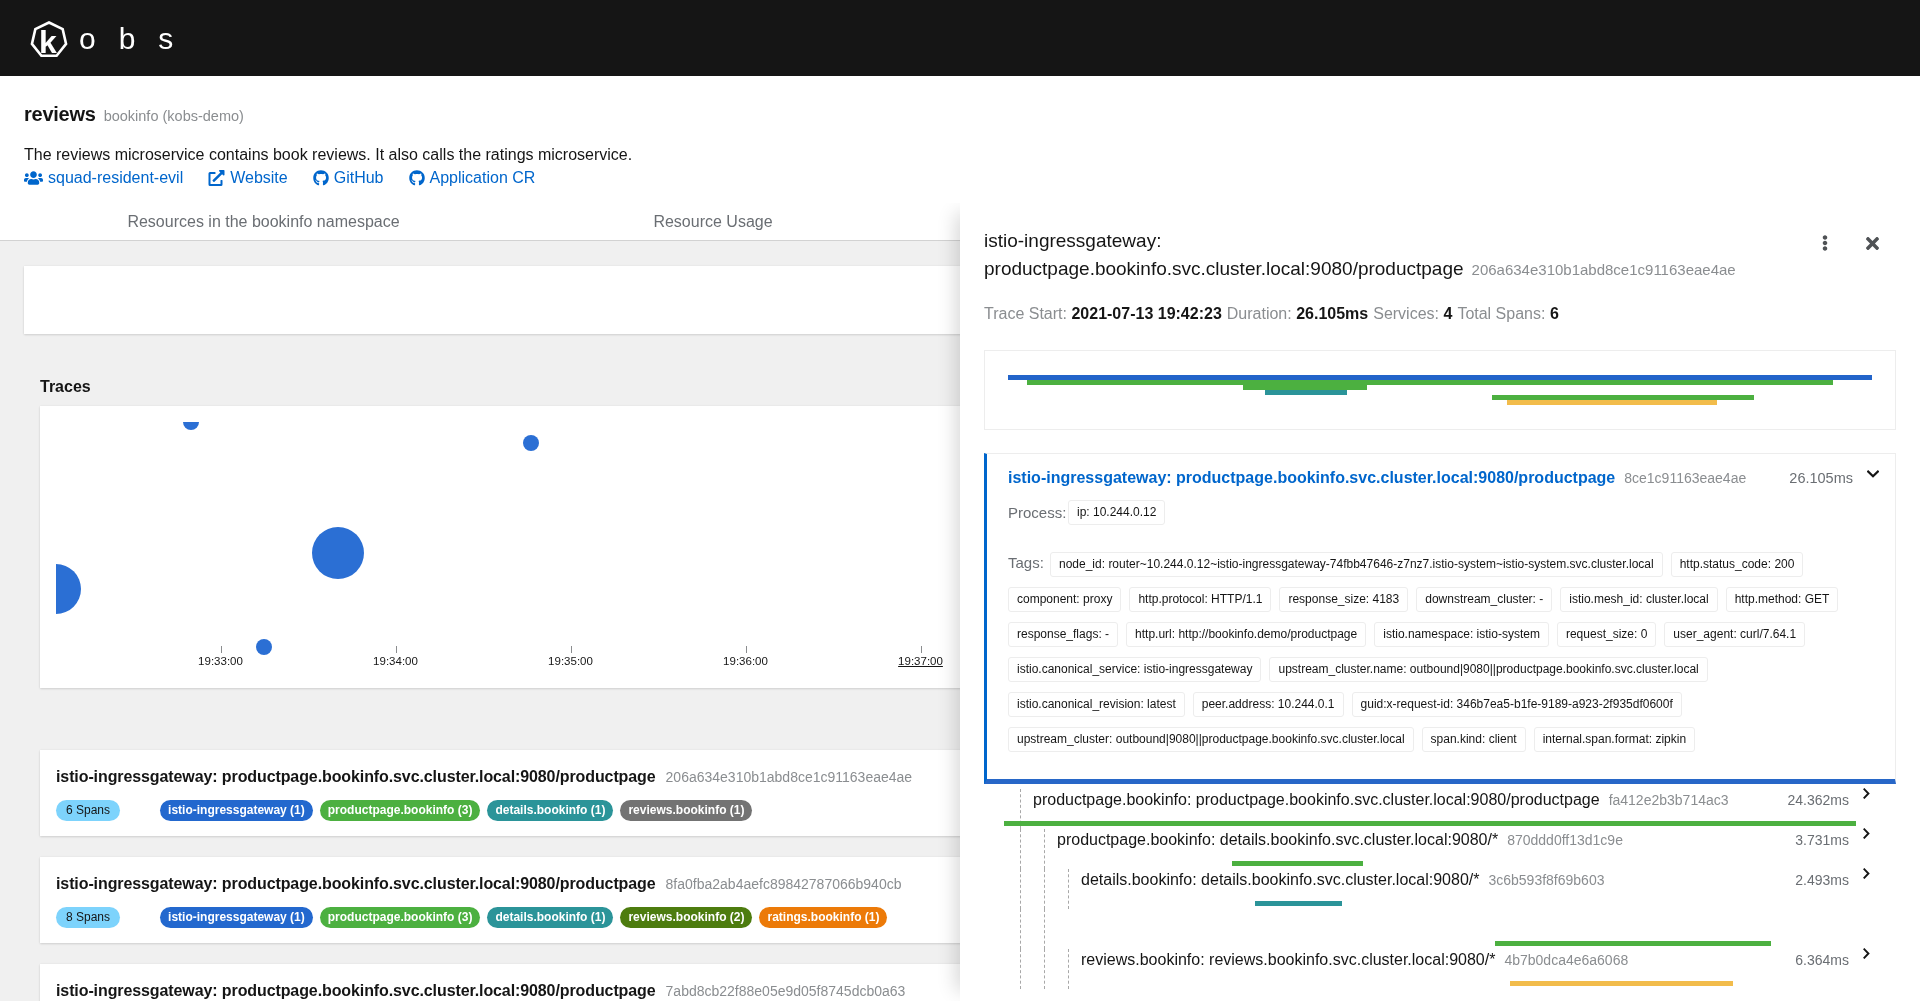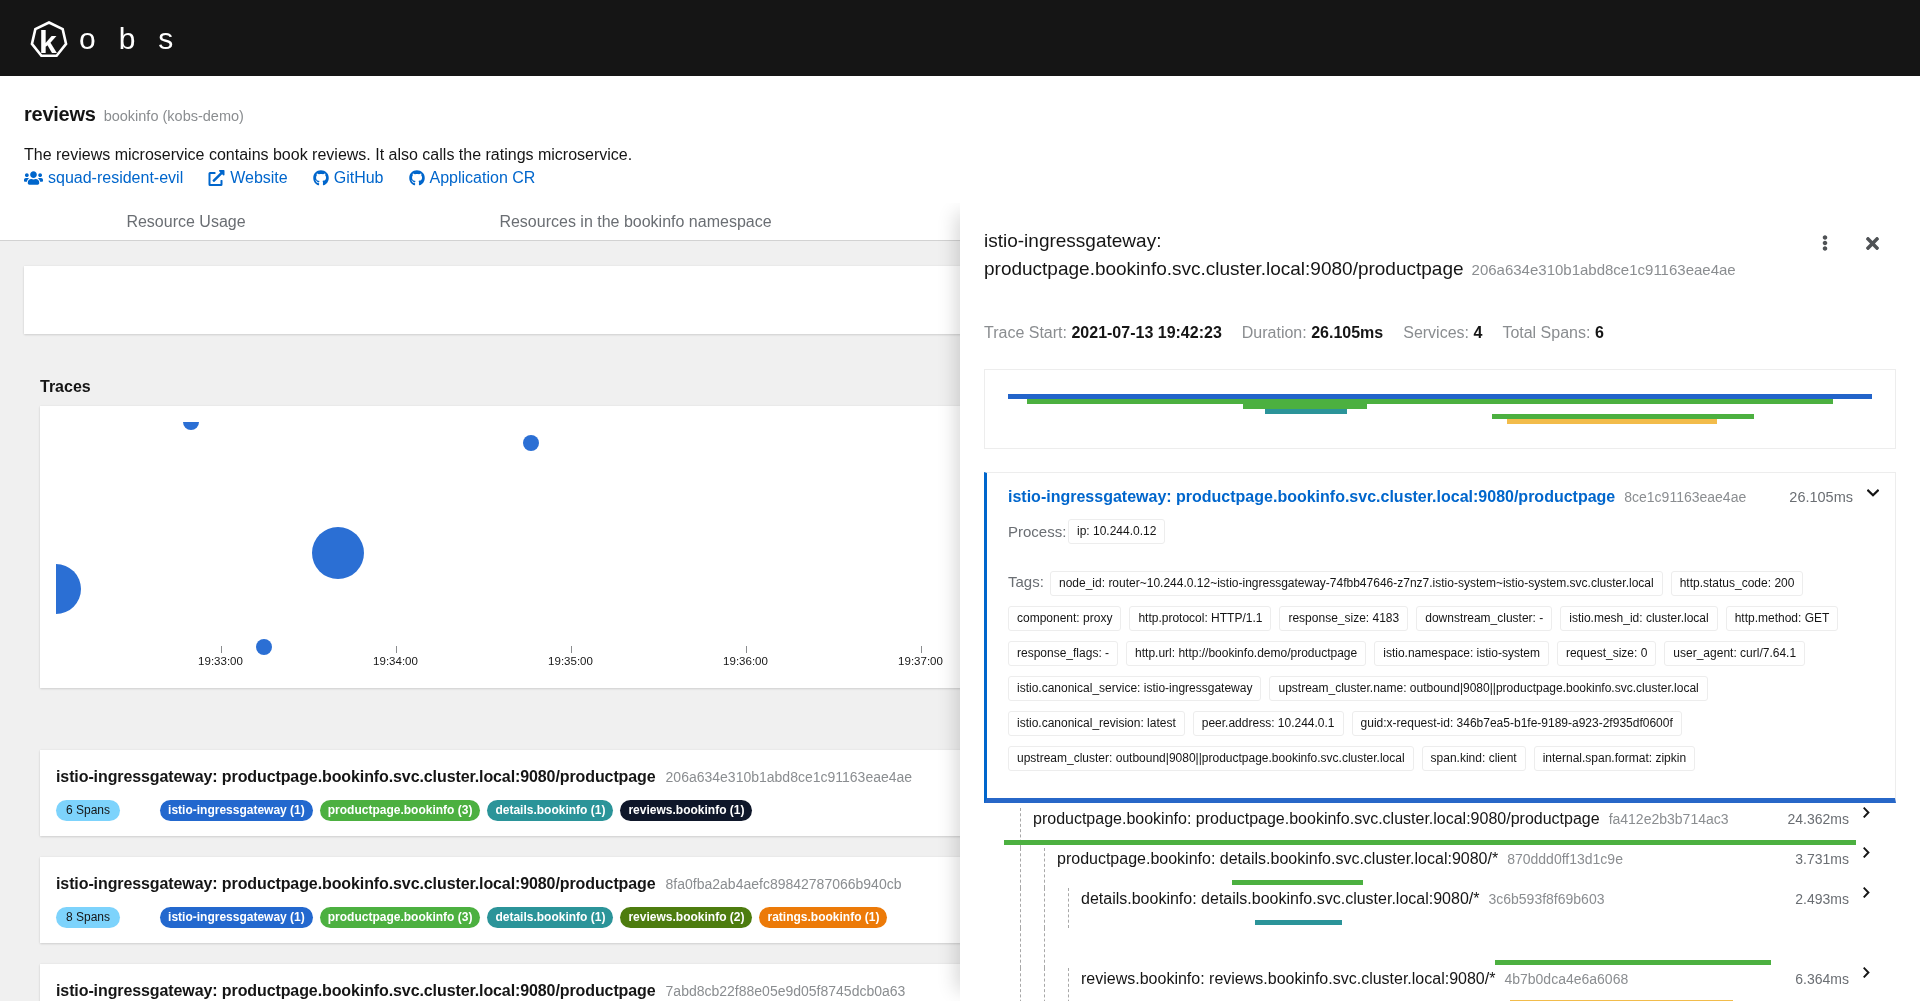--- a/index.html
+++ b/index.html
@@ -55,21 +55,21 @@
   .badge.gray{background:#7dd3fc;color:#151515;font-weight:400;padding:2px 10px 3px}
 
   
   .drawer{position:absolute;right:0;top:203px;width:960px;height:798px;background:#fff;
     box-shadow:-14px 0 18px -10px rgba(3,3,3,.16);clip-path:inset(0px -40px -40px -40px);padding:24px 24px 0;overflow:hidden}
   .drawerhdr{position:relative}
   .dtitle{font-size:19px;font-weight:400;line-height:1.47;max-width:820px}
   .dtitle .tid{font-size:15px;color:#8a8d90;margin-left:8px}
   .dactions{position:absolute;right:14px;top:-2px;display:flex;align-items:center;gap:27px}
   .iconbtn{width:20px;height:36px;display:flex;align-items:center;justify-content:center;cursor:pointer;border-radius:3px}
-  .dmeta{display:flex;align-items:center;gap:20px;margin-top:41px;font-size:16px;color:#8a8d90}
+  .dmeta{display:flex;align-items:center;gap:5px;margin-top:22px;font-size:16px;color:#8a8d90}
   .dmeta b{color:#151515}
   .minimap{margin-top:27px;height:80px;border:1px solid #ededed;position:relative}
   .minimapinner{position:absolute;left:23px;right:23px;top:0;bottom:0}
   .mbar{position:absolute;height:5px}
 
   .spanlist{margin-top:23px}
   .spansel{border:1px solid #ededed;border-left:3px solid #06c;border-bottom:5px solid #2767c8;padding:15px 16px 27px 21px;position:relative}
   .spanselhdr{display:flex;align-items:baseline}
   .spanseltitle{font-size:16px;font-weight:700;color:#06c;cursor:pointer}
   .spanselid{font-size:14px;color:#8a8d90;margin-left:9px}
@@ -133,22 +133,22 @@
     <a class="applink">
       <svg width="16" height="16" viewBox="0 0 496 512">
           <path fill="#06c" d="M165.9 397.4c0 2-2.3 3.6-5.2 3.6-3.3.3-5.6-1.3-5.6-3.6 0-2 2.3-3.6 5.2-3.6 3-.3 5.6 1.3 5.6 3.6zm-31.1-4.5c-.7 2 1.3 4.3 4.3 4.9 2.6 1 5.6 0 6.2-2s-1.3-4.3-4.3-5.2c-2.6-.7-5.5.3-6.2 2.3zm44.2-1.7c-2.9.7-4.9 2.6-4.6 4.9.3 2 2.9 3.3 5.9 2.6 2.9-.7 4.9-2.6 4.6-4.6-.3-1.9-3-3.2-5.9-2.9zM244.8 8C106.1 8 0 113.3 0 252c0 110.9 69.8 205.8 169.5 239.2 12.8 2.3 17.3-5.6 17.3-12.1 0-6.2-.3-40.4-.3-61.4 0 0-70 15-84.7-29.8 0 0-11.4-29.1-27.8-36.6 0 0-22.9-15.7 1.6-15.4 0 0 24.9 2 38.6 25.8 21.9 38.6 58.6 27.5 72.9 20.9 2.3-16 8.8-27.1 16-33.7-55.9-6.2-112.3-14.3-112.3-110.5 0-27.5 7.6-41.3 23.6-58.9-2.6-6.5-11.1-33.3 2.6-67.9 20.9-6.5 69 27 69 27 20-5.6 41.5-8.5 62.8-8.5s42.8 2.9 62.8 8.5c0 0 48.1-33.6 69-27 13.7 34.7 5.2 61.4 2.6 67.9 16 17.7 25.8 31.5 25.8 58.9 0 96.5-58.9 104.2-114.8 110.5 9.2 7.9 17 22.9 17 46.4 0 33.7-.3 75.4-.3 83.6 0 6.5 4.6 14.4 17.3 12.1C428.2 457.8 496 362.9 496 252 496 113.3 383.5 8 244.8 8zM97.2 352.9c-1.3 1-1 3.3.7 5.2 1.6 1.6 3.9 2.3 5.2 1 1.3-1 1-3.3-.7-5.2-1.6-1.6-3.9-2.3-5.2-1zm-10.8-8.1c-.7 1.3.3 2.9 2.3 3.9 1.6 1 3.6.7 4.3-.7.7-1.3-.3-2.9-2.3-3.9-2-.6-3.6-.3-4.3.7zm32.4 35.6c-1.6 1.3-1 4.3 1.3 6.2 2.3 2.3 5.2 2.6 6.5 1 1.3-1.3.7-4.3-1.3-6.2-2.2-2.3-5.2-2.6-6.5-1zm-11.4-14.7c-1.6 1-1.6 3.6 0 5.9 1.6 2.3 4.3 3.3 5.6 2.3 1.6-1.3 1.6-3.9 0-6.2-1.4-2.3-4-3.3-5.6-2z"></path>
         </svg>
       <span>Application CR</span>
     </a>
   </div>
 </div>
 
 <div class="tabbar">
+  <div class="tab tab1">Resources in the bookinfo namespace</div>
   <div class="tab tab2">Resource Usage</div>
-  <div class="tab tab1">Resources in the bookinfo namespace</div>
 </div>
 
 <div class="content">
   <div class="card emptycard"></div>
   <div class="tracesection">
     <div class="sectitle">Traces</div>
     <div class="card chartcard" id="chartcard">
         <div class="plotarea" id="plotarea" style="left: 16px; top: 16px; width: 1840px; height: 266px;">
           <div class="dot" style="left: 126.5px; top: -8px; width: 16px; height: 16px;"></div>
           <div class="dot" style="left: 467px; top: 13px; width: 16px; height: 16px;"></div>
@@ -158,34 +158,34 @@
         </div>
         <div class="tick" style="left: 180.5px; top: 240px;"></div>
         <div class="ticklbl" style="left: 180.5px; top: 249px;">19:33:00</div>
         <div class="tick" style="left: 355.5px; top: 240px;"></div>
         <div class="ticklbl" style="left: 355.5px; top: 249px;">19:34:00</div>
         <div class="tick" style="left: 530.5px; top: 240px;"></div>
         <div class="ticklbl" style="left: 530.5px; top: 249px;">19:35:00</div>
         <div class="tick" style="left: 705.5px; top: 240px;"></div>
         <div class="ticklbl" style="left: 705.5px; top: 249px;">19:36:00</div>
         <div class="tick" style="left: 880.5px; top: 240px;"></div>
-        <div class="ticklbl" style="left: 880.5px; top: 249px;">19:37:00</div>
+        <div class="ticklbl" style="left: 880.5px; top: 249px; text-decoration: underline;">19:37:00</div>
       </div>
     <div id="tracelist">
         <div class="card tracecard">
           <div class="tracehdr">
             <div class="tracetitle">istio-ingressgateway: productpage.bookinfo.svc.cluster.local:9080/productpage</div>
             <div class="traceid">206a634e310b1abd8ce1c91163eae4ae</div>
           </div>
           <div class="badges">
             <span class="badge gray">6 Spans</span>
             <span class="badge" style="background: rgb(35, 104, 206);">istio-ingressgateway (1)</span>
             <span class="badge" style="background: rgb(76, 176, 64);">productpage.bookinfo (3)</span>
             <span class="badge" style="background: rgb(43, 148, 153);">details.bookinfo (1)</span>
-            <span class="badge" style="background: #0f172a;">reviews.bookinfo (1)</span>
+            <span class="badge" style="background: #737373;">reviews.bookinfo (1)</span>
           </div>
         </div>
         <div class="card tracecard">
           <div class="tracehdr">
             <div class="tracetitle">istio-ingressgateway: productpage.bookinfo.svc.cluster.local:9080/productpage</div>
             <div class="traceid">8fa0fba2ab4aefc89842787066b940cb</div>
           </div>
           <div class="badges">
             <span class="badge gray">8 Spans</span>
             <span class="badge" style="background: rgb(35, 104, 206);">istio-ingressgateway (1)</span>

